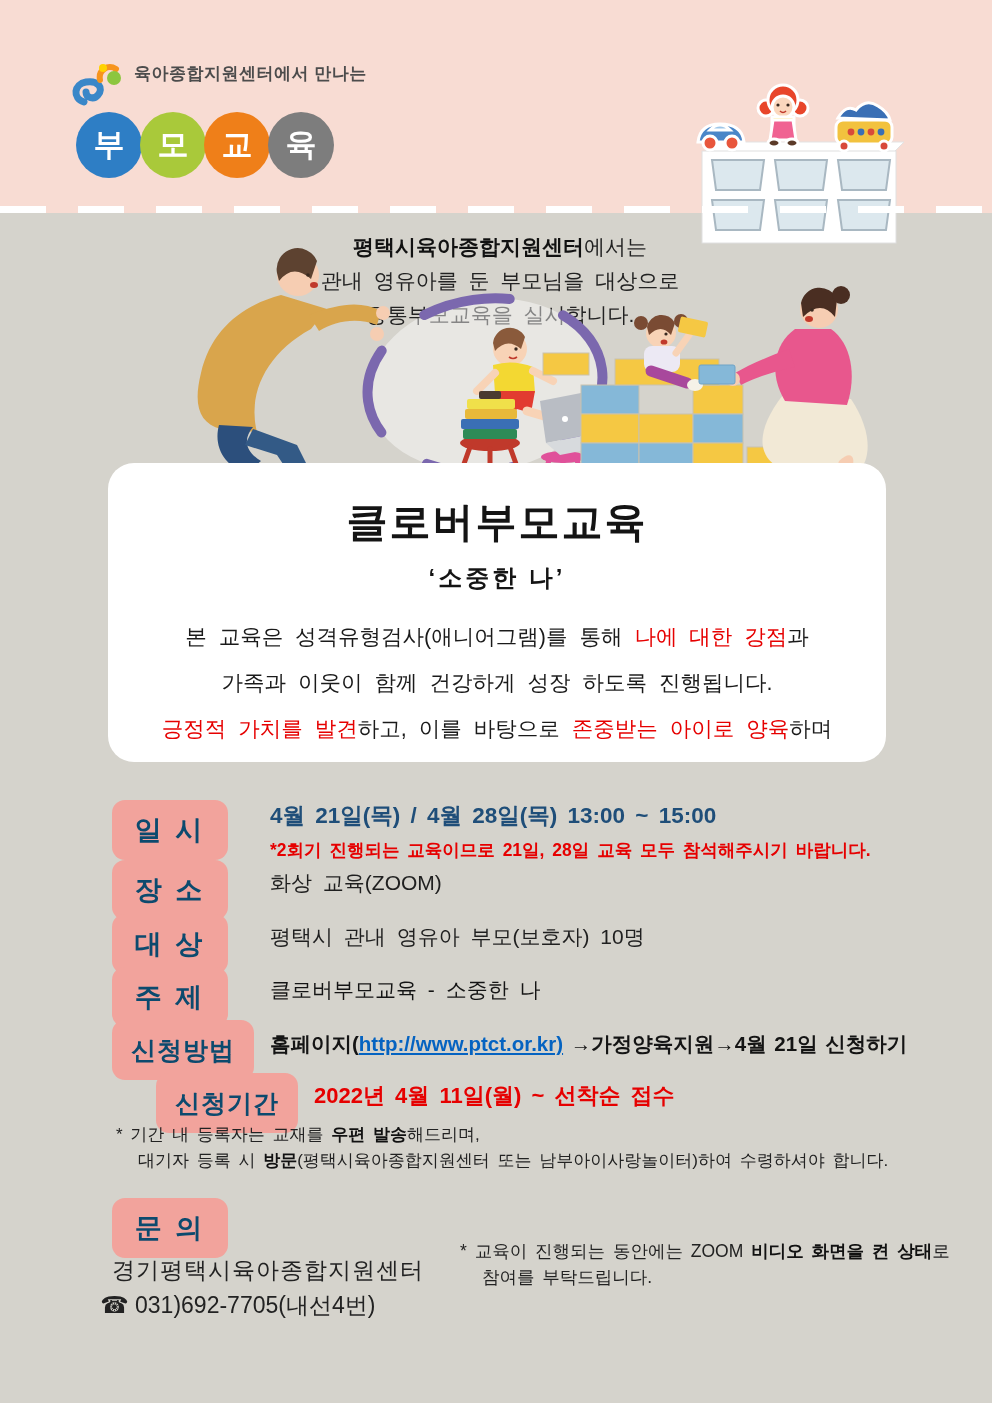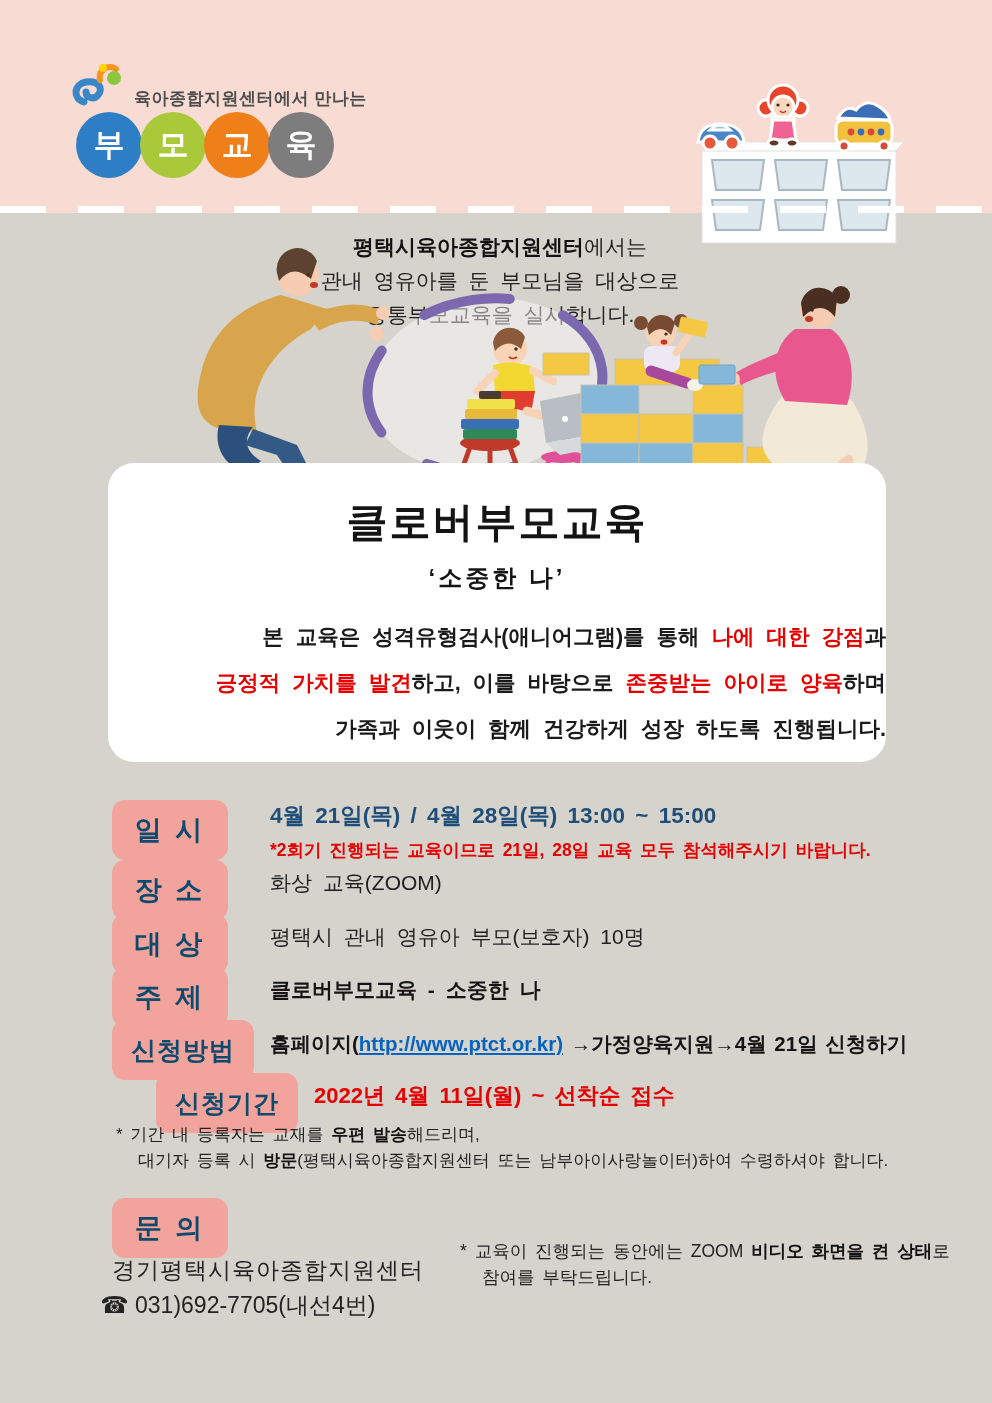--- a/index.html
+++ b/index.html
@@ -4,48 +4,48 @@
 <style>
   html,body{margin:0;padding:0;}
   body{font-family:"Liberation Sans","DejaVu Sans",sans-serif;}
   .page{position:relative;width:992px;height:1403px;background:#d5d3cc;overflow:hidden;}
 
   
   .header{position:absolute;top:0;left:0;width:992px;height:213px;background:#f8dcd3;}
   .dash-line{position:absolute;top:206px;left:0;width:992px;height:7px;
     background:repeating-linear-gradient(90deg,#ffffff 0 46px,rgba(255,255,255,0) 46px 78px);}
   .logo-wrap{position:absolute;top:62px;left:70px;}
-  .logo-row{display:flex;align-items:flex-end;}
+  .logo-row{display:flex;}
   .logo-tagline{margin-left:6px;margin-bottom:6px;font-size:17px;font-weight:700;color:#4c4c4c;letter-spacing:.5px;}
   .circle-row{position:absolute;top:112px;left:76px;display:flex;gap:0px;}
   .l-circle{width:66px;height:66px;border-radius:50%;display:flex;align-items:center;justify-content:center;
     color:#fff;font-size:31px;font-weight:800;margin-right:-2px;}
 
   
   .intro{position:absolute;top:230px;left:230px;width:540px;text-align:center;
     font-size:21px;color:#222;line-height:34px;word-spacing:5px;}
   .intro b{color:#111;}
 
   
   .card{position:absolute;top:463px;left:108px;width:778px;height:299px;background:#ffffff;border-radius:26px;}
   .card-title{margin-top:32px;text-align:center;font-size:41px;font-weight:700;color:#141414;letter-spacing:2px;}
   .card-subtitle{margin-top:12px;text-align:center;font-size:24px;font-weight:800;color:#141414;letter-spacing:3px;}
-  .card-para{margin-top:20px;text-align:right;font-size:21.5px;line-height:46px;color:#1a1a1a;word-spacing:6px;font-weight:bold;}
+  .card-para{margin-top:20px;text-align:center;font-size:21.5px;line-height:46px;color:#1a1a1a;word-spacing:6px;}
   .red{color:#e60000;}
 
   
   .info-row{position:absolute;left:112px;display:flex;align-items:flex-start;}
   .badge{background:#f2a39c;color:#0c4a6e;font-weight:800;border-radius:13px;
     display:flex;align-items:center;justify-content:center;height:60px;flex:none;}
   .badge.w2{width:116px;font-size:27px;letter-spacing:3px;}
   .badge.w4{width:142px;font-size:25px;letter-spacing:1px;}
   .row-val{margin-left:42px;margin-top:9px;font-size:21px;color:#1f1f1f;word-spacing:5px;white-space:nowrap;}
   .sched-main{font-size:22.5px;font-weight:800;color:#1f4e79;word-spacing:4px;white-space:nowrap;}
   .sched-note{margin-top:7px;font-size:17.5px;font-weight:800;color:#e60000;word-spacing:3px;white-space:nowrap;}
-  .bold-val{font-weight:700;color:#141414;}
+  .bold-val{font-weight:400;color:#141414;}
   .method-val{font-size:20.5px;font-weight:800;color:#141414;margin-top:10px;word-spacing:2px;text-align:center;}
   .link{color:#0563c1;text-decoration:underline;cursor:pointer;}
   .period-val{font-size:22px;font-weight:800;color:#e60000;margin-top:8px;word-spacing:4px;}
 
   
   .mail-note{position:absolute;top:1122px;left:116px;width:780px;font-size:17px;line-height:26px;color:#222;word-spacing:3px;}
   .mail-note .l2{padding-left:22px;}
   .mail-note b{color:#111;}
 
   
@@ -246,24 +246,24 @@
     </svg>
   </div>
 
   <div class="card">
     <div class="card-title">클로버부모교육</div>
     <div class="card-subtitle">‘소중한 나’</div>
     <div class="card-para">
       <div>
         <span>본 교육은 성격유형검사(애니어그램)를 통해 </span><span class="red">나에 대한 강점</span><span>과</span>
       </div>
+      <div><span>가족과 이웃이 함께 건강하게 성장 하도록 진행됩니다.</span></div>
       <div>
         <span class="red">긍정적 가치를 발견</span><span>하고, 이를 바탕으로 </span><span class="red">존중받는 아이로 양육</span><span>하며</span>
       </div>
-      <div><span>가족과 이웃이 함께 건강하게 성장 하도록 진행됩니다.</span></div>
     </div>
   </div>
 
   <div class="info-row" style="top:800px;">
     <div class="badge w2">일 시</div>
     <div style="margin-left:42px;">
       <div class="sched-main">4월 21일(목) / 4월 28일(목) 13:00 ~ 15:00</div>
       <div class="sched-note">*2회기 진행되는 교육이므로 21일, 28일 교육 모두 참석해주시기 바랍니다.</div>
     </div>
   </div>

